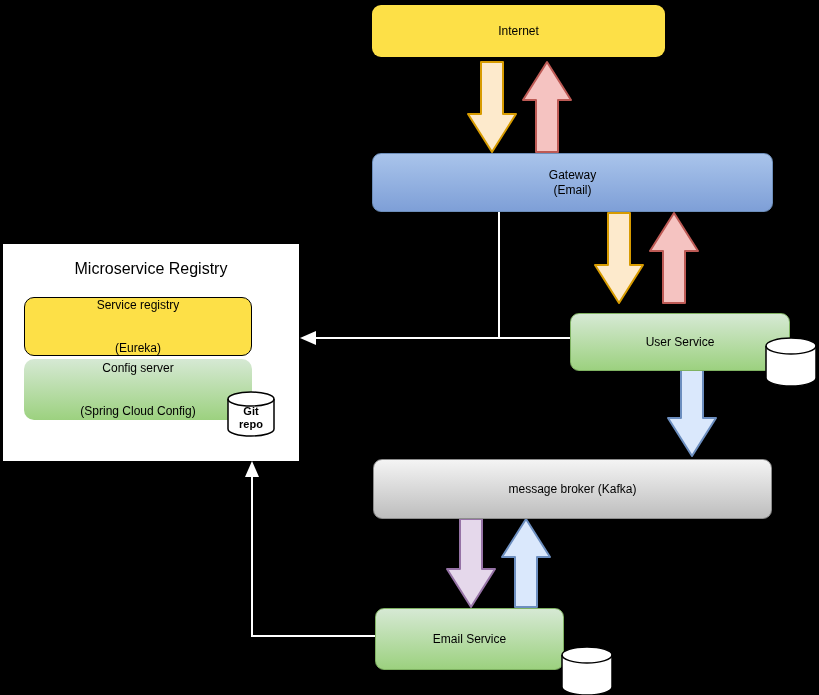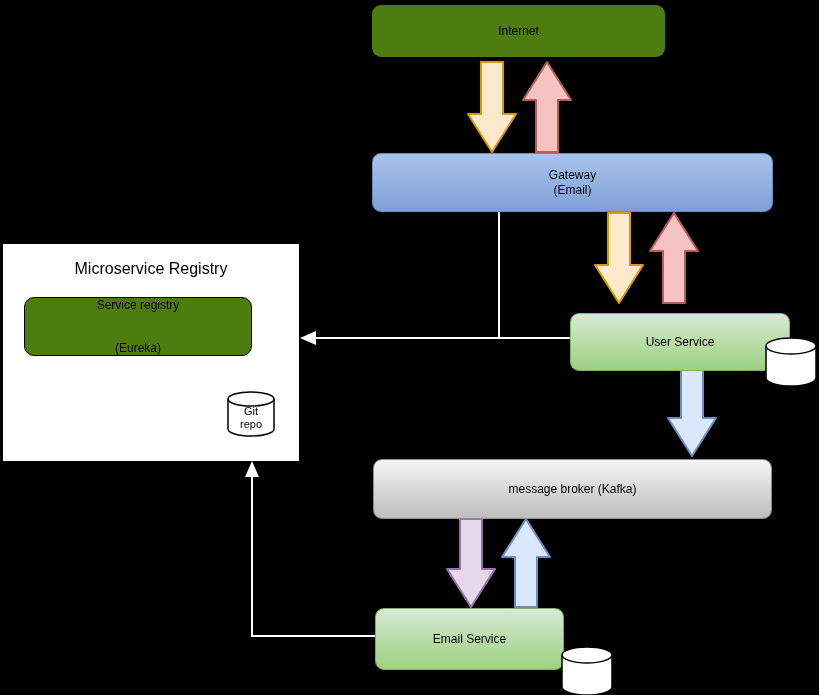--- a/index.html
+++ b/index.html
@@ -5,21 +5,21 @@
   html,body{margin:0;padding:0;background:#000;}
   #canvas{
     position:relative;width:819px;height:695px;background:#000;overflow:hidden;
     font-family:"Liberation Sans",sans-serif;color:#000;
   }
   .node{
     position:absolute;display:flex;flex-direction:column;align-items:center;justify-content:center;
     text-align:center;font-size:12px;line-height:15px;box-sizing:border-box;
   }
   .rounded{border-radius:9px;}
-  .white-box{background:#4d7c0f;}
+  .white-box{background:#fde047;}
   .blue-box{background:linear-gradient(#a9c4eb,#7e9fd7);border:1px solid #6d8eba;}
   .green-box{background:linear-gradient(#d6e9d4,#9cd17f);border:1px solid #7fb262;}
   .green-box-borderless{background:linear-gradient(#d6e9d4,#9cd17f);border:none;}
   .gray-box{background:linear-gradient(#f4f4f4,#bdbdbd);border:1px solid #8c8c8c;}
   .container-box{background:#ffffff;}
   .container-title{position:absolute;top:17px;left:0;width:100%;text-align:center;font-size:16px;}
   .cyl{position:absolute;}
   .cyl svg{display:block;}
   .cyl-label{
     position:absolute;left:0;top:14px;width:100%;text-align:center;
@@ -70,22 +70,26 @@
   </div>
 
   <div class="node container-box" id="registry-group" style="left:3px;top:244px;width:296px;height:217px;display:block;">
     <div class="container-title">Microservice Registry</div>
 
     <div class="node white-box rounded" style="left:21px;top:53px;width:228px;height:59px;border:1px solid #000;border-radius:10px;">
       <span>Service registry</span>
       <span>(Eureka)</span>
     </div>
 
+    <div class="node green-box-borderless rounded" style="left:21px;top:115px;width:228px;height:61px;border-radius:10px;">
+      <span>Config server</span>
+      <span>(Spring Cloud Config)</span>
+    </div>
 
-    <div class="cyl" style="left:224px;top:147px;width:48px;height:46px;">
+    <div class="cyl" style="left:224px;top:147px;width:48px;height:46px;font-weight:bold;">
       <svg width="48" height="46" viewBox="0 0 48 46">
         <path d="M1 8 A23 7 0 0 1 47 8 L47 38 A23 7 0 0 1 1 38 Z" fill="#ffffff" stroke="#000000" stroke-width="1.5"></path>
         <path d="M1 8 A23 7 0 0 0 47 8" fill="none" stroke="#000000" stroke-width="1.5"></path>
       </svg>
       <div class="cyl-label">
         <div>Git</div>
         <div>repo</div>
       </div>
     </div>
   </div>

